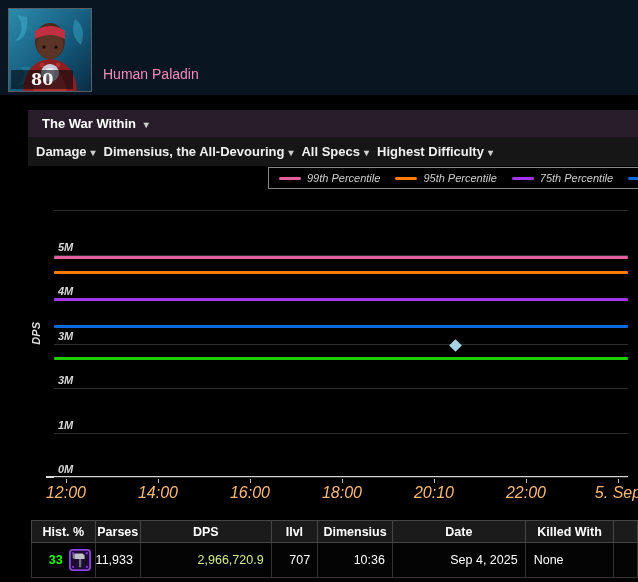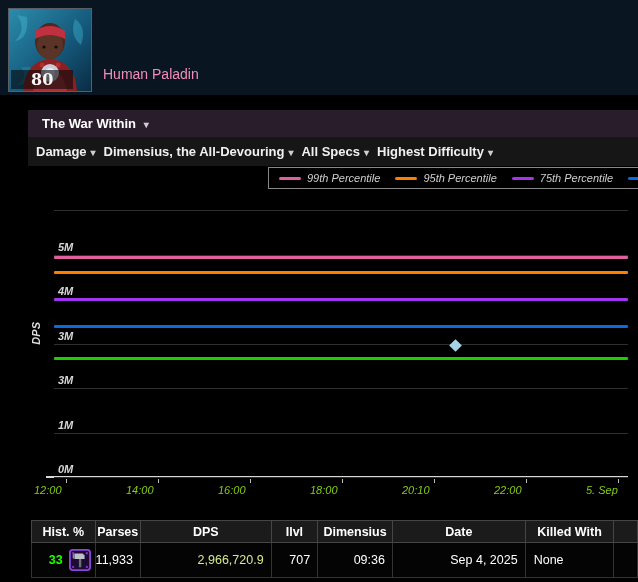--- a/index.html
+++ b/index.html
@@ -36,22 +36,22 @@
             padding:0 10px; white-space:nowrap; font-size:11px; color:#cfcfcf; }
   .legend-item { display:flex; align-items:center; gap:6px; }
   .legend-swatch { width:22px; height:3px; border-radius:2px; }
   #ylab { position:absolute; left:30px; top:156px; writing-mode:vertical-rl;
           transform:rotate(180deg); font-size:11px; font-weight:bold; color:#ddd; }
   .gridline { position:absolute; left:54px; right:0; height:1px; background:#2e2e2e; }
   .yticklab { position:absolute; left:58px; font-size:11px; font-weight:bold; color:#d6d6d6; }
   .pline { position:absolute; left:54px; right:0; height:3px; border-radius:1px; }
   #xaxis { position:absolute; left:46px; right:0; top:310px; height:2px; background:#d8d8d8; }
   .xtick { position:absolute; top:313px; width:1px; height:4px; background:#bdbdbd; }
-  .xticklab { position:absolute; top:318px; width:64px; 
-              font-size:11px; color:#84cc16; }
+  .xticklab { position:absolute; top:318px; width:64px; text-align:center;
+              font-size:16px; color:#fdba74; }
   #marker { position:absolute; width:9px; height:9px; transform:rotate(45deg); }
 
   
   #parse-table { position:absolute; top:520px; left:31px; border-collapse:collapse;
                  font-size:12.5px; color:#fff; table-layout:fixed; }
   #parse-table th { background:#1b1b1b; border:1px solid #454545; height:22px;
                     font-size:12.5px; font-weight:bold; text-align:center; }
   #parse-table td { background:#040404; border:1px solid #333; height:35px; }
   .cell-num { text-align:right; padding-right:7px; }
   .cell-left { text-align:left; padding-left:8px; }
@@ -196,19 +196,19 @@
             <circle cx="19.5" cy="19.5" r="1.3" fill="#7a2fd0"></circle>
             <rect x="10.8" y="10" width="2.6" height="10" fill="#6e6e76"></rect>
             <polygon points="6,5 15,5 17,7 17,11 6,11" fill="#c0c0c8"></polygon>
             <polygon points="6,5 6,11 4,10 4,6" fill="#8f8f98"></polygon>
           </svg>
         </div>
       </td>
       <td class="cell-num">11,933</td>
       <td class="cell-num" id="dps-cell" style="color: rgb(213, 235, 142);">2,966,720.9</td>
       <td class="cell-num">707</td>
-      <td class="cell-num">09:36</td>
+      <td class="cell-num">10:36</td>
       <td class="cell-num">Sep 4, 2025</td>
       <td class="cell-left">None</td>
       <td></td>
     </tr>
   </tbody>
 </table>
 
 </body></html>

